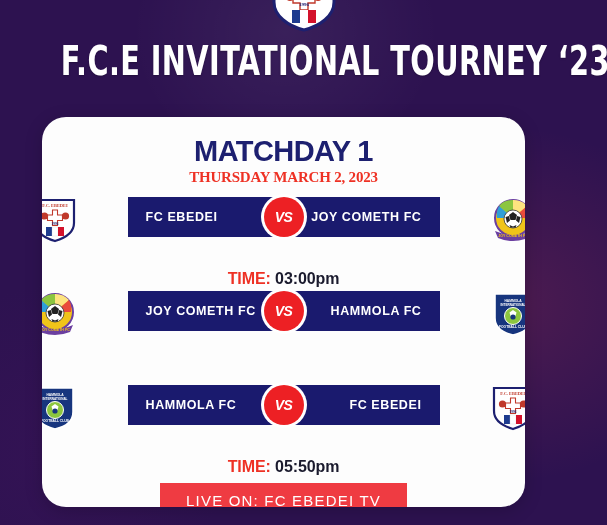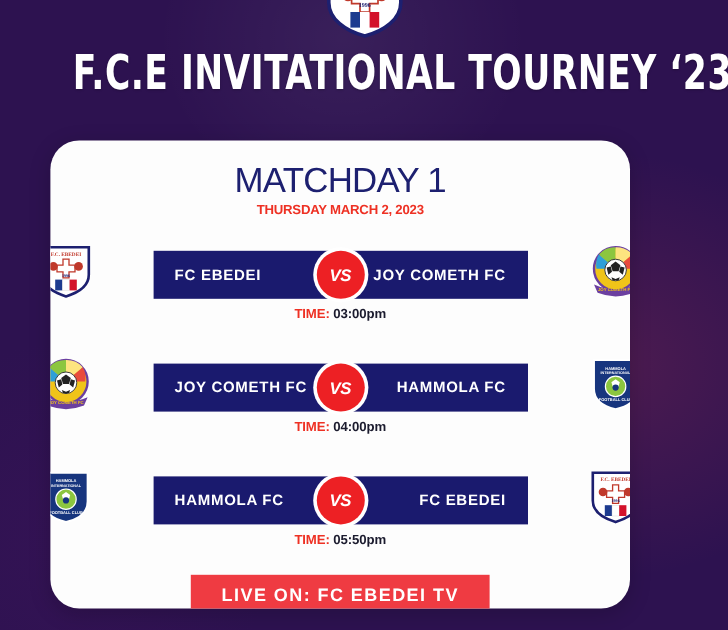--- a/index.html
+++ b/index.html
@@ -87,43 +87,44 @@
     overflow: hidden;
   }
 
   .card-head {
     text-align: center;
     padding-top: 20px;
   }
   .matchday {
     color: #1d2070;
     font-size: 29px;
-    font-weight: normal;
+    font-weight: bold;
     letter-spacing: -0.6px;
     line-height: 1;
   }
   .matchdate {
     color: #ee3124;
-    font-size: 11px;
+    font-size: 15px;
     font-weight: bold;
     letter-spacing: -0.2px;
     margin-top: 4px;
     line-height: 1;
+    font-family: Liberation Serif, serif;
   }
 
   
   .fixtures { margin-top: 12px; }
 
   .fixture { position: relative; height: 94px; }
 
   .fixture-main {
     position: relative;
     height: 56px;
     display: flex;
-    align-items: flex-end;
+    align-items: flex-start;
     justify-content: center;
     gap: 44px;
   }
 
   .crest {
     width: 46px;
     height: 46px;
     flex: 0 0 46px;
   }
   .crest.left  { margin-right: 6px; }
@@ -173,39 +174,39 @@
     font-weight: bold;
     font-style: italic;
     letter-spacing: -0.5px;
     display: flex;
     align-items: center;
     justify-content: center;
   }
 
   .time-row {
     text-align: center;
-    margin-top: 7px;
-    font-size: 11px;
+    margin-top: 17px;
+    font-size: 16px;
     font-weight: bold;
     letter-spacing: -0.1px;
   }
   .time-label { color: #ee3124; }
   .time-value { color: #1b1b2e; }
 
   
   .live-wrap {
     display: flex;
     justify-content: center;
     margin-top: 4px;
   }
   .live {
     background: #ef3b42;
     color: #ffffff;
     font-size: 15px;
-    font-weight: bold;
+    font-weight: normal;
     letter-spacing: 1.2px;
     padding: 9px 26px 10px;
     white-space: nowrap;
   }
 </style>
 </head>
 <body>
 
 <div class="bg"></div>
 <div class="bg-glow"></div>
@@ -314,24 +315,20 @@
           <text x="23" y="11" font-family="'Liberation Sans', sans-serif" font-size="3.3" font-weight="bold" fill="#ffffff" text-anchor="middle">HAMMOLA</text>
           <text x="23" y="15" font-family="'Liberation Sans', sans-serif" font-size="3.1" font-weight="bold" fill="#ffffff" text-anchor="middle">INTERNATIONAL</text>
           <circle cx="23" cy="25" r="8.5" fill="#8cc63f"></circle>
           <circle cx="23" cy="25" r="8.5" fill="none" stroke="#ffffff" stroke-width="1"></circle>
           <path d="M23 19 l3.5 2.6 -1.3 4.2h-4.4L19.5 21.6 Z" fill="#ffffff"></path>
           <circle cx="23" cy="26" r="2.6" fill="#17357e"></circle>
           <text x="23" y="37" font-family="'Liberation Sans', sans-serif" font-size="3.3" font-weight="bold" fill="#ffffff" text-anchor="middle">FOOTBALL CLUB</text>
         </svg>
 
       </div>
-      <div class="time-row">
-        <span class="time-label">TIME:</span>
-        <span class="time-value">04:00pm</span>
-      </div>
     </div>
 
     <div class="fixture">
       <div class="fixture-main">
 
         <svg class="crest left" viewBox="0 0 46 46">
           <path d="M5 3 H41 V27 C41 37 32 42 23 44 C14 42 5 37 5 27 Z" fill="#17357e" stroke="#ffffff" stroke-width="1.6"></path>
           <text x="23" y="11" font-family="'Liberation Sans', sans-serif" font-size="3.3" font-weight="bold" fill="#ffffff" text-anchor="middle">HAMMOLA</text>
           <text x="23" y="15" font-family="'Liberation Sans', sans-serif" font-size="3.1" font-weight="bold" fill="#ffffff" text-anchor="middle">INTERNATIONAL</text>
           <circle cx="23" cy="25" r="8.5" fill="#8cc63f"></circle>

